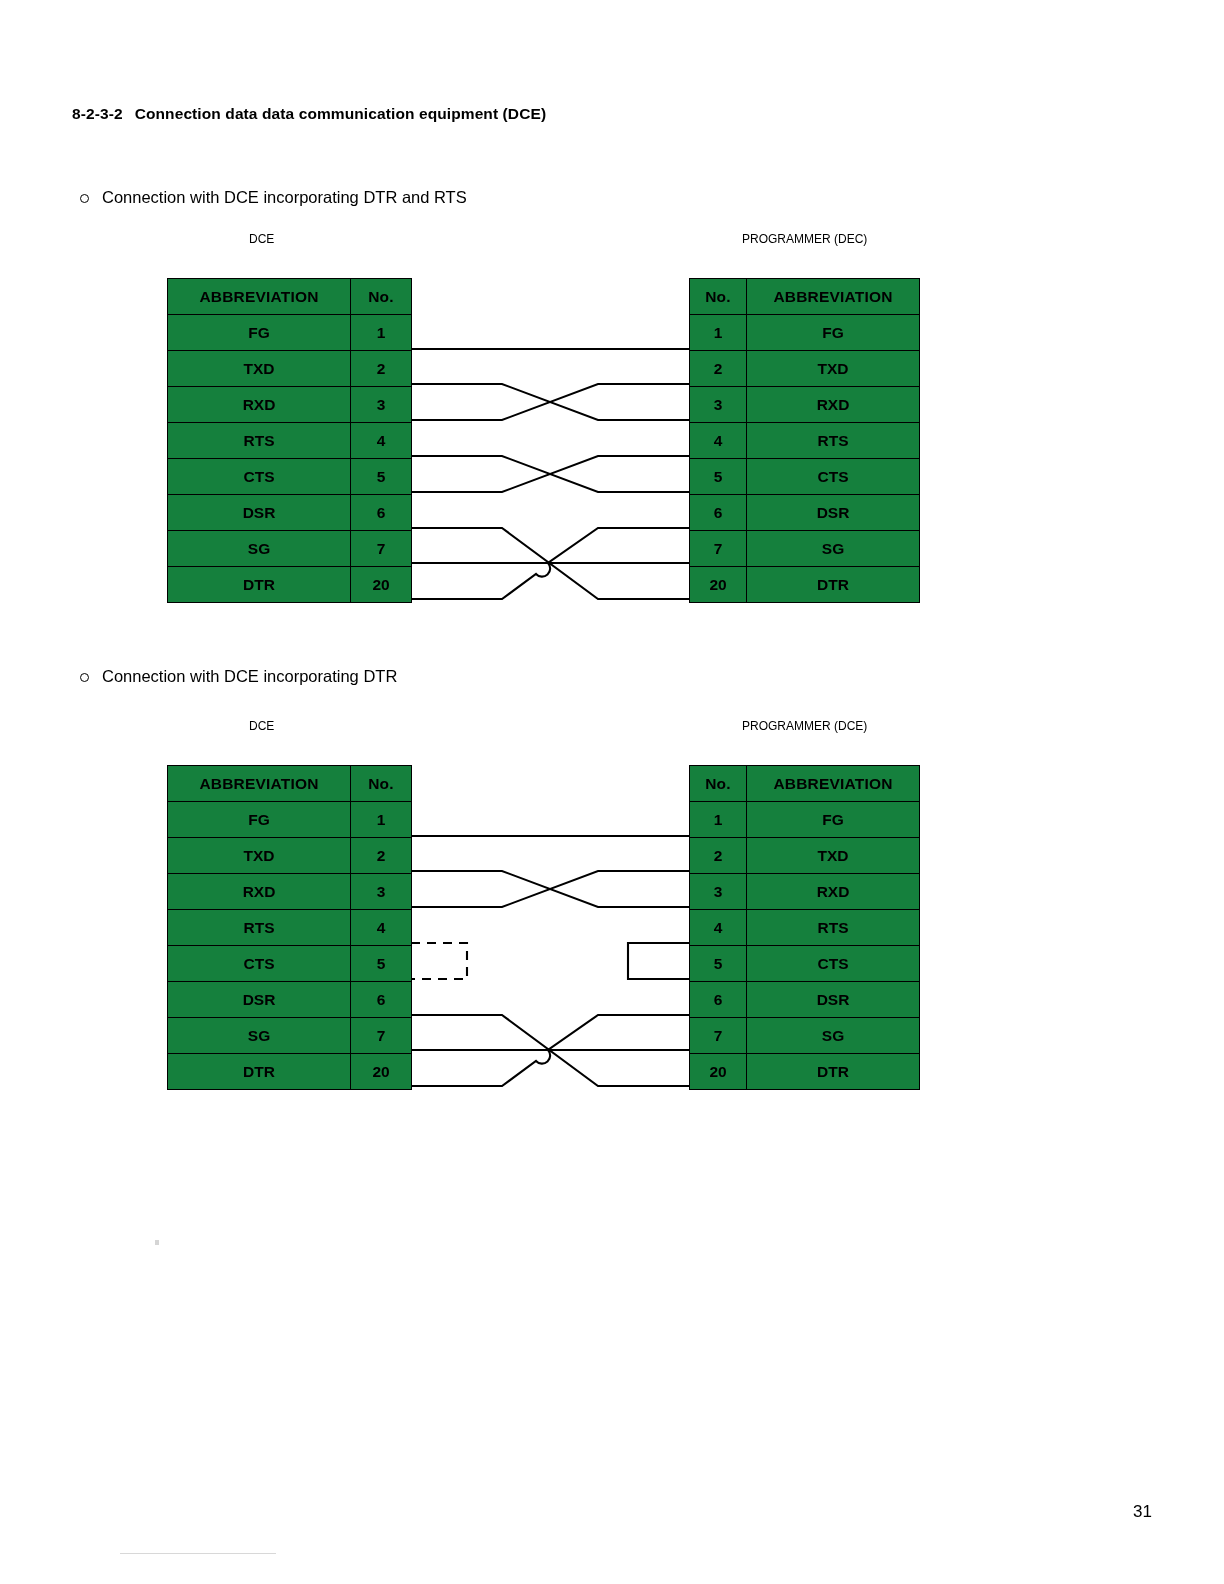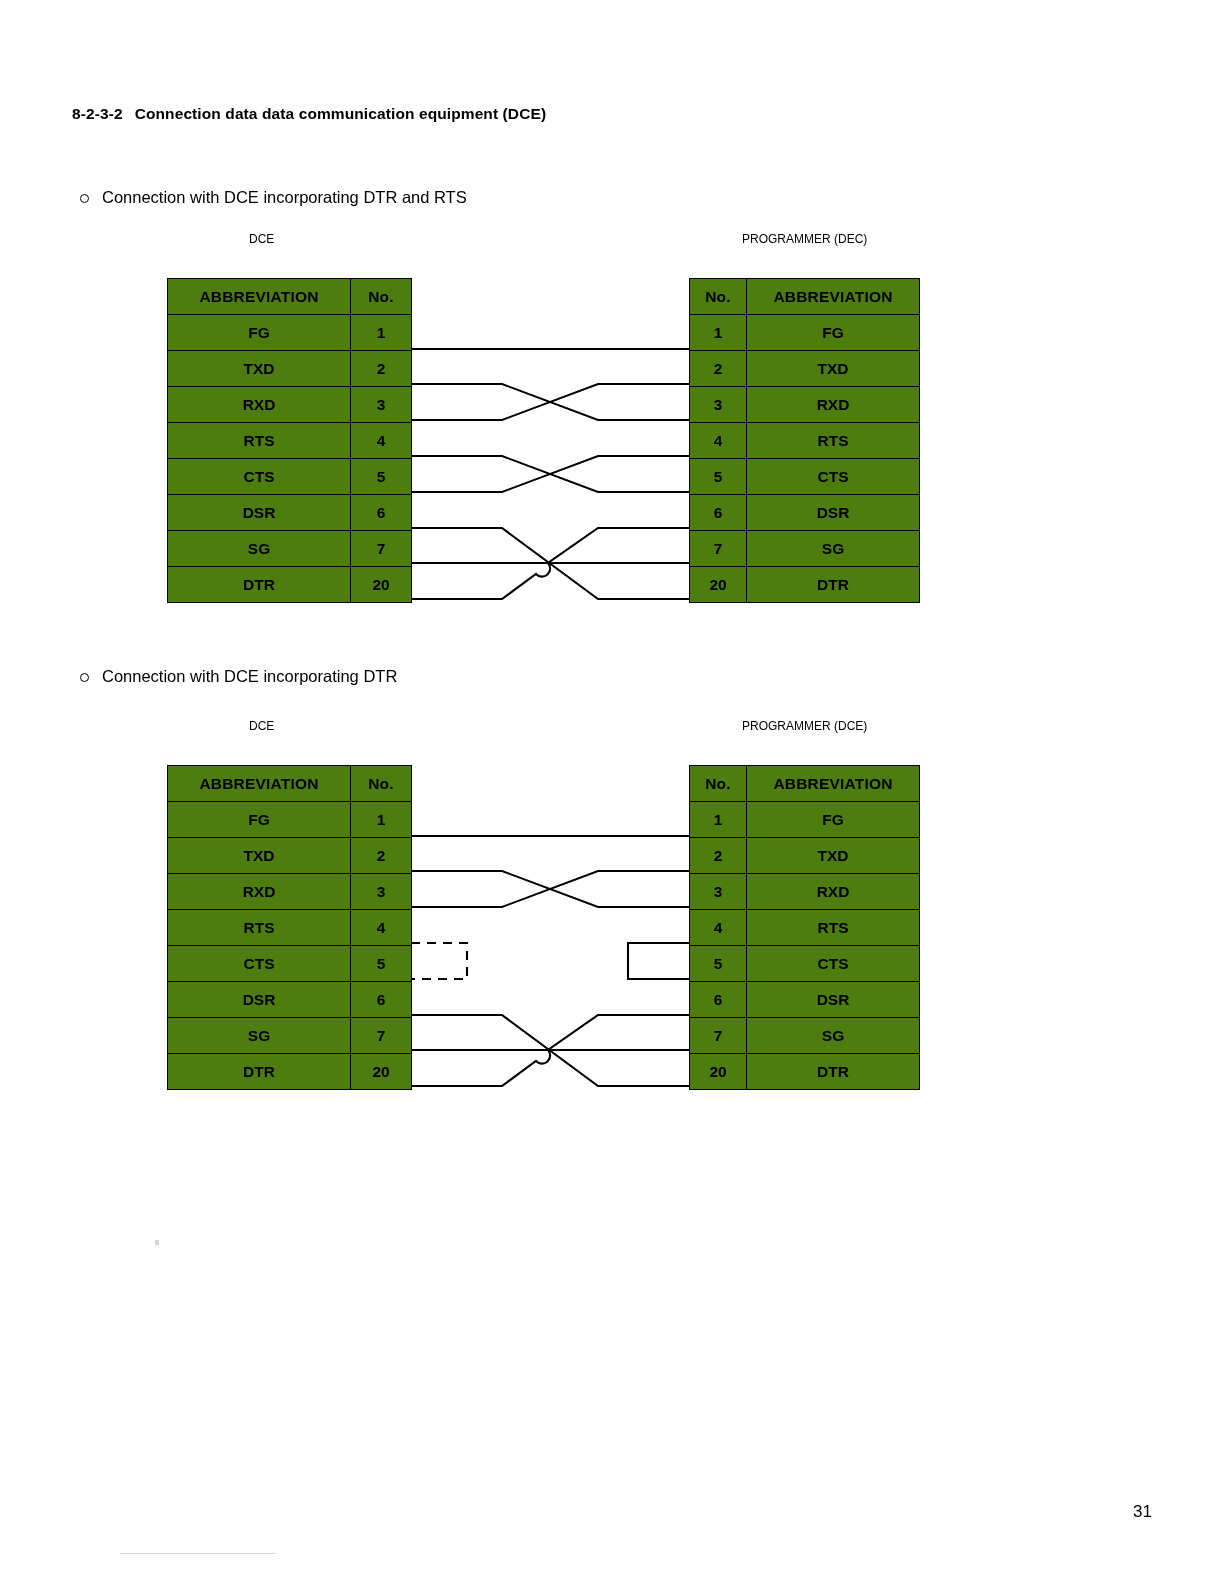--- a/index.html
+++ b/index.html
@@ -63,21 +63,21 @@
     white-space: nowrap;
   }
   .caption-left  { left: 249px; top: 0px; }
   .caption-right { left: 742px; top: 0px; }
 
   
   table.pin-table {
     position: absolute;
     border-collapse: collapse;
     table-layout: fixed;
-    background: #4d7c0f;
+    background: #15803d;
   }
   table.pin-table td {
     border: 1.6px solid #000;
     height: 35px;
     text-align: center;
     vertical-align: middle;
     font-size: 15.5px;
     font-weight: bold;
     padding: 0;
     line-height: 1;

